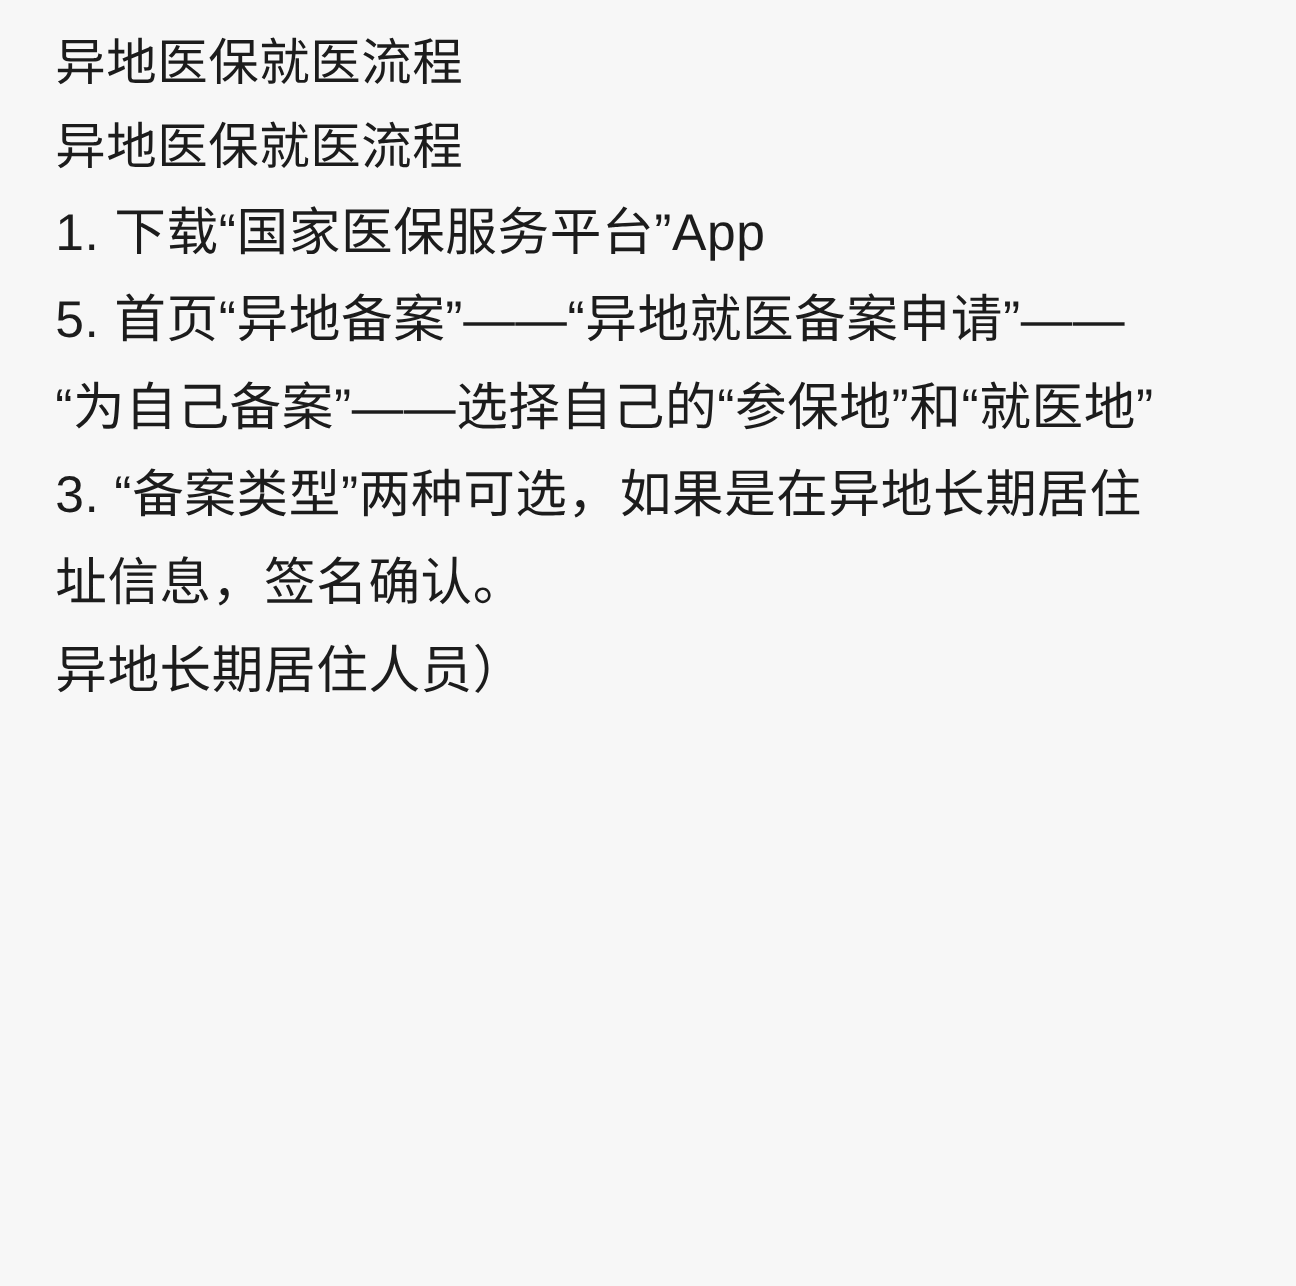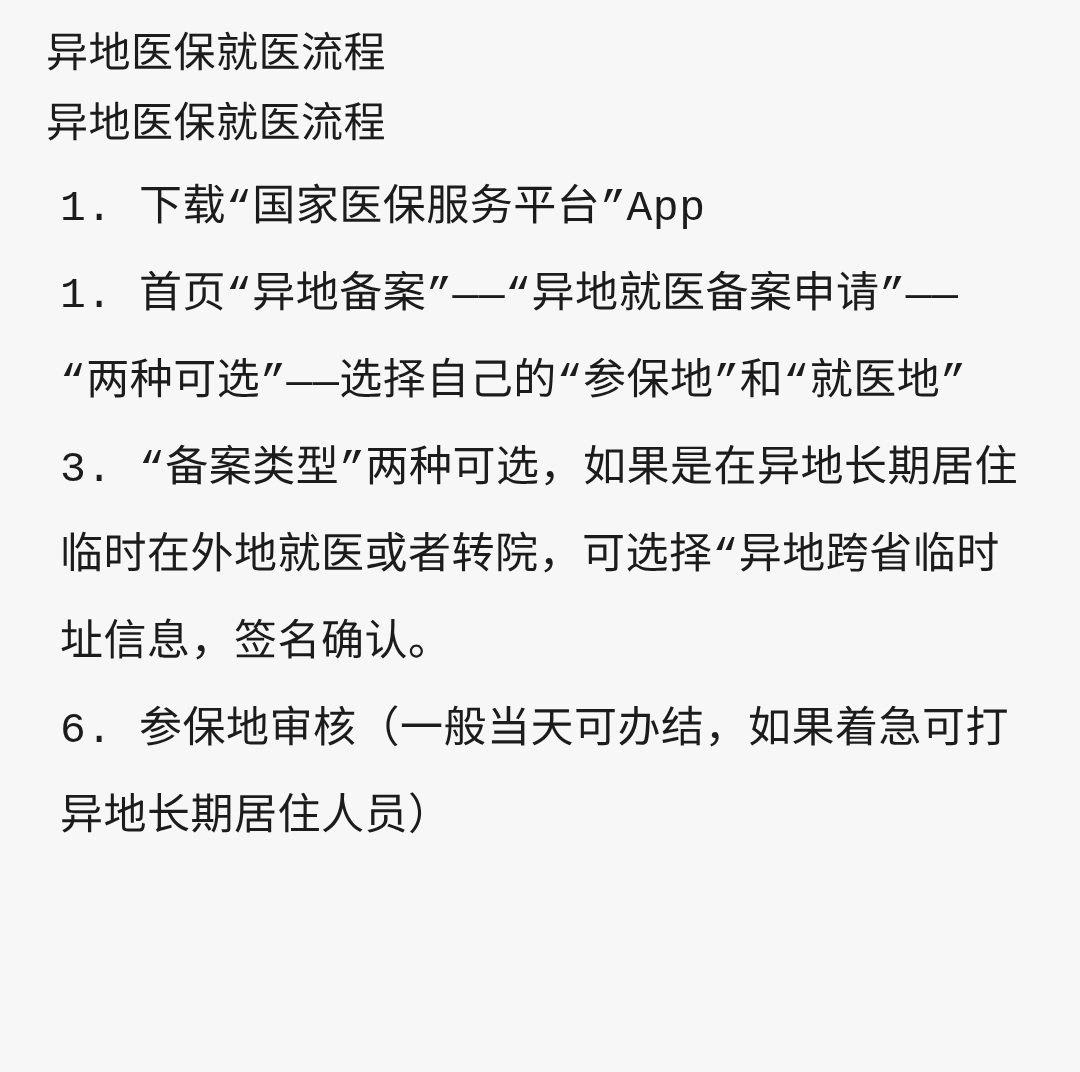--- a/index.html
+++ b/index.html
@@ -33,35 +33,32 @@
   }
   .title-1 {
     font-size: 42px;
     line-height: 70px;
   }
   .title-2 {
     font-size: 42px;
     line-height: 70px;
   }
   .para {
-    margin: 14px;
-    font-family: Liberation Mono, monospace;
+    margin: 0;
   }
 </style>
 </head>
 <body>
 
 <div class="page">
 
   <div class="line title-1">异地医保就医流程</div>
 
   <div class="line title-2">异地医保就医流程</div>
 
   <div class="line para">1. 下载“国家医保服务平台”App</div>
-  <div class="line para">1. 首页“异地备案”——“异地就医备案申请”——</div>
-  <div class="line para">“两种可选”——选择自己的“参保地”和“就医地”</div>
+  <div class="line para">5. 首页“异地备案”——“异地就医备案申请”——</div>
+  <div class="line para">“为自己备案”——选择自己的“参保地”和“就医地”</div>
   <div class="line para">3. “备案类型”两种可选，如果是在异地长期居住</div>
-  <div class="line para">临时在外地就医或者转院，可选择“异地跨省临时</div>
   <div class="line para">址信息，签名确认。</div>
-  <div class="line para">6. 参保地审核（一般当天可办结，如果着急可打</div>
   <div class="line para">异地长期居住人员）</div>
 
 </div>
 
 </body></html>

